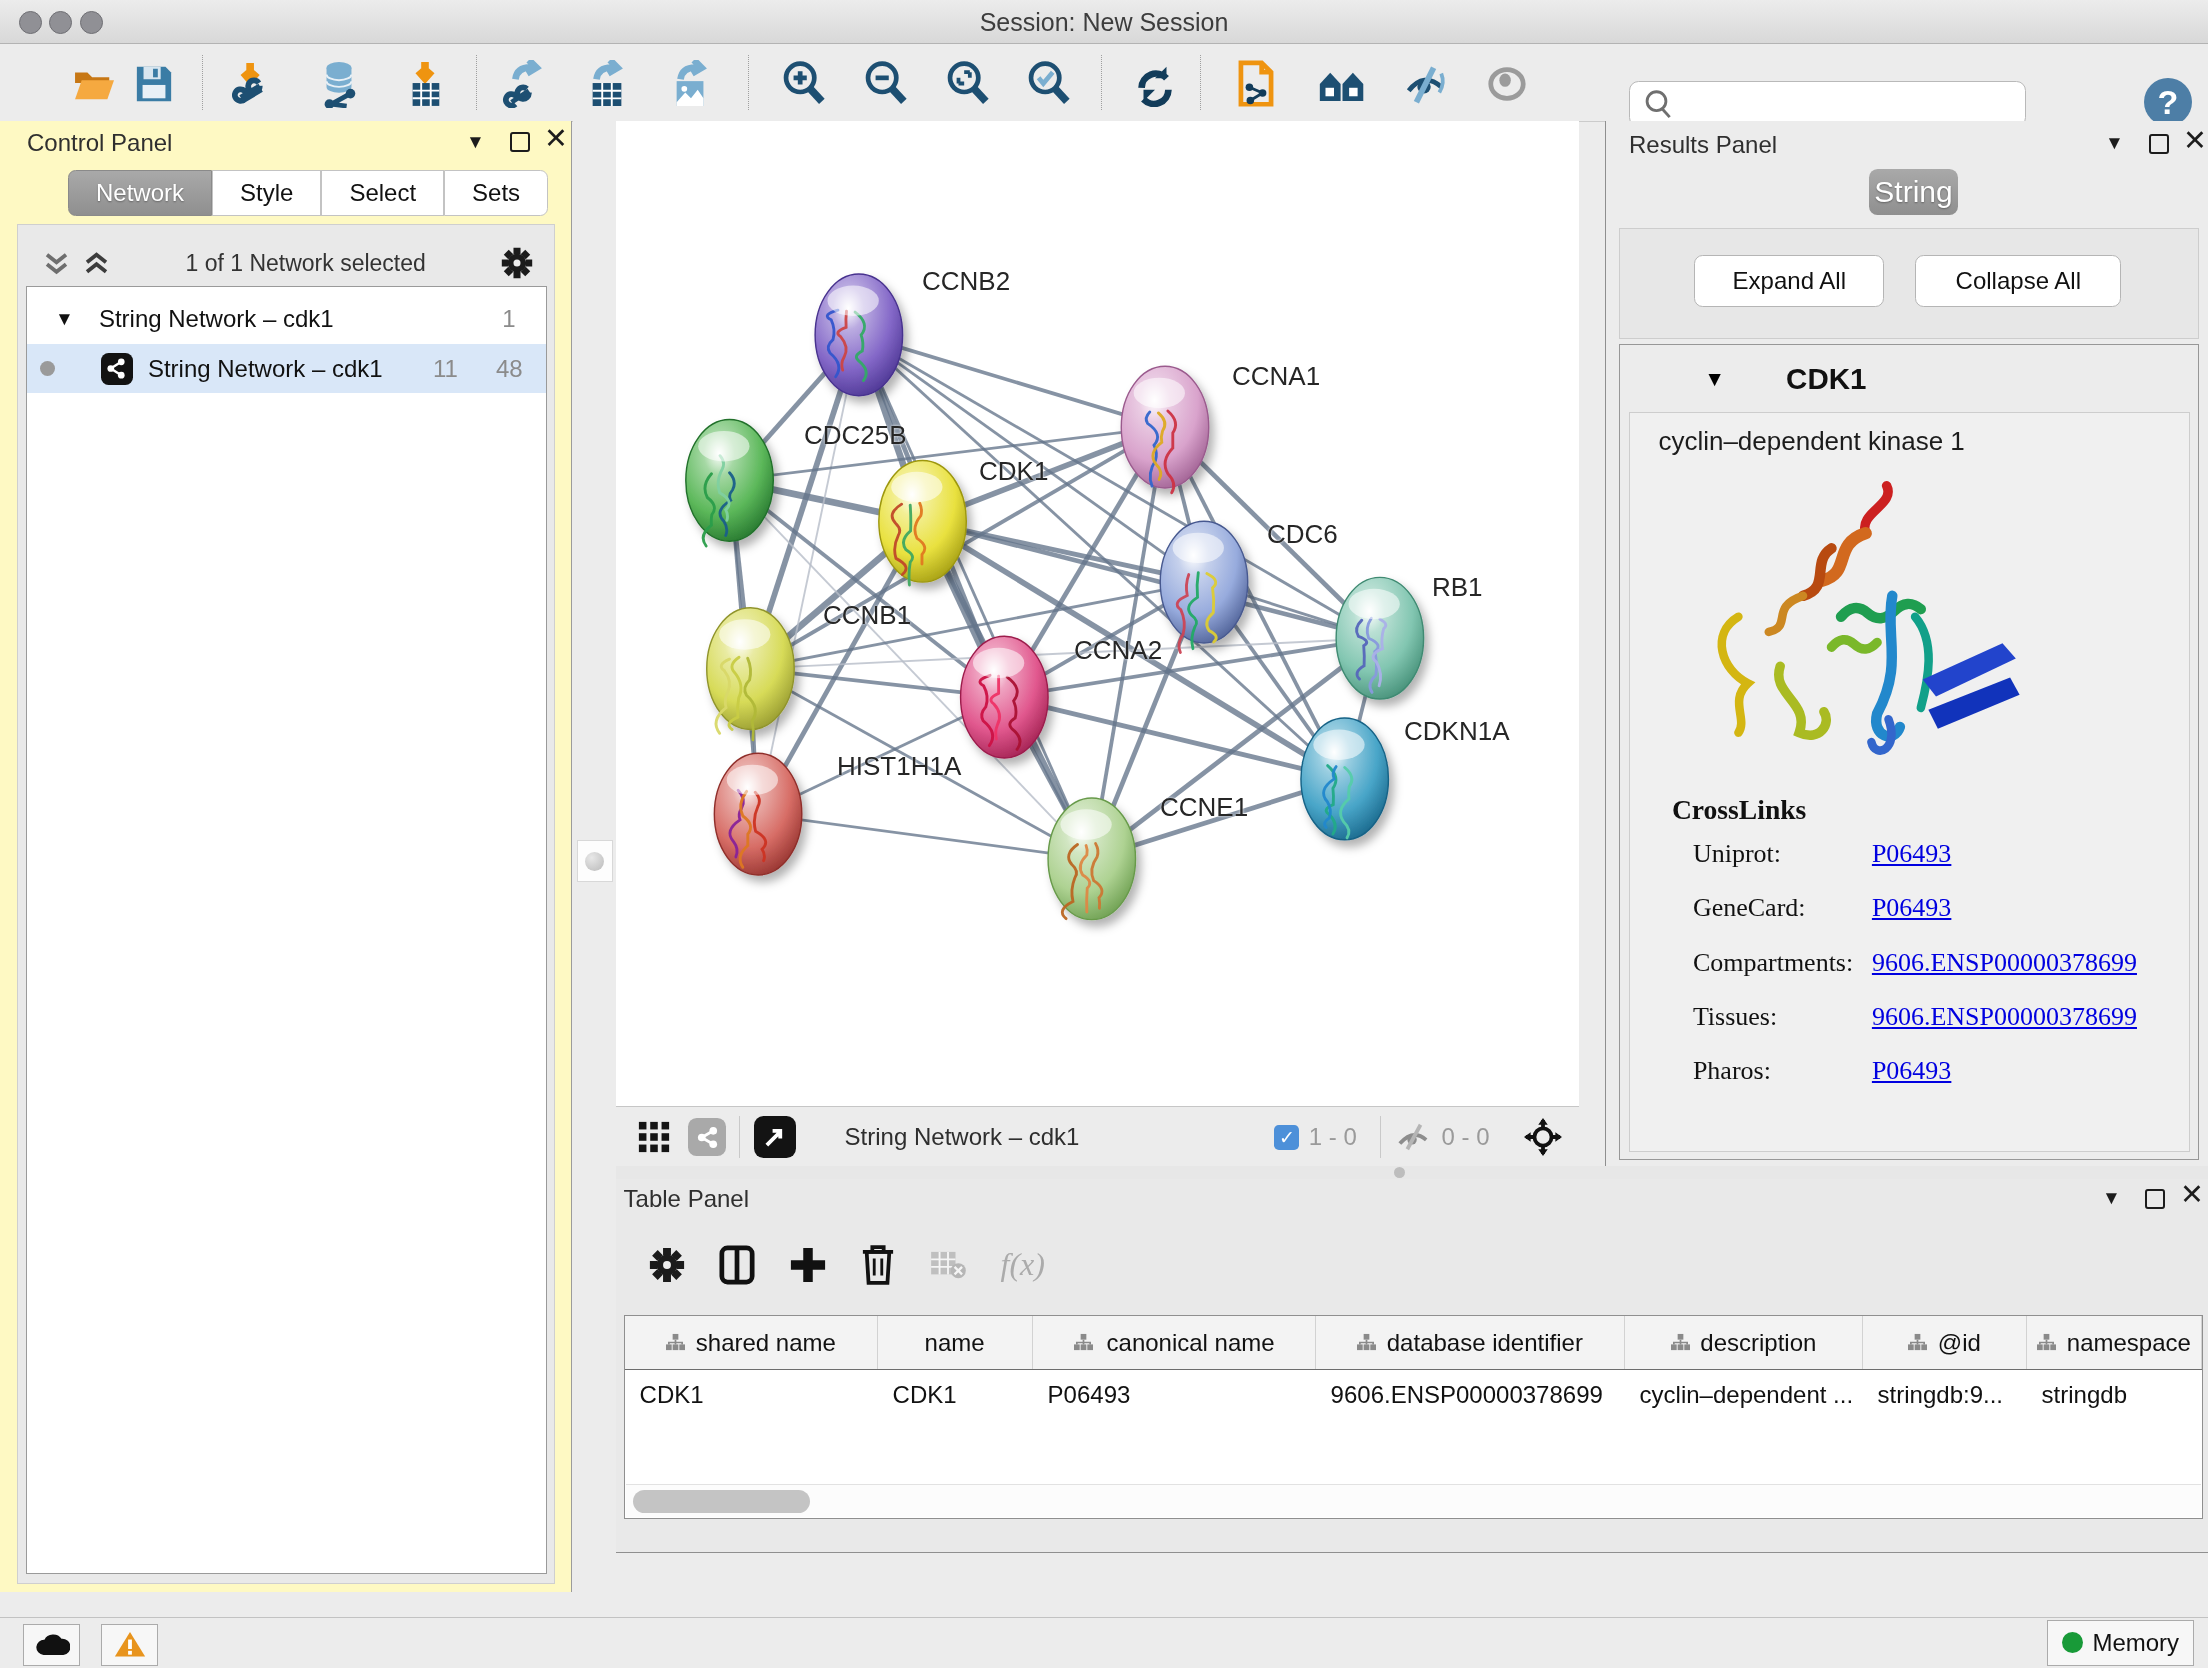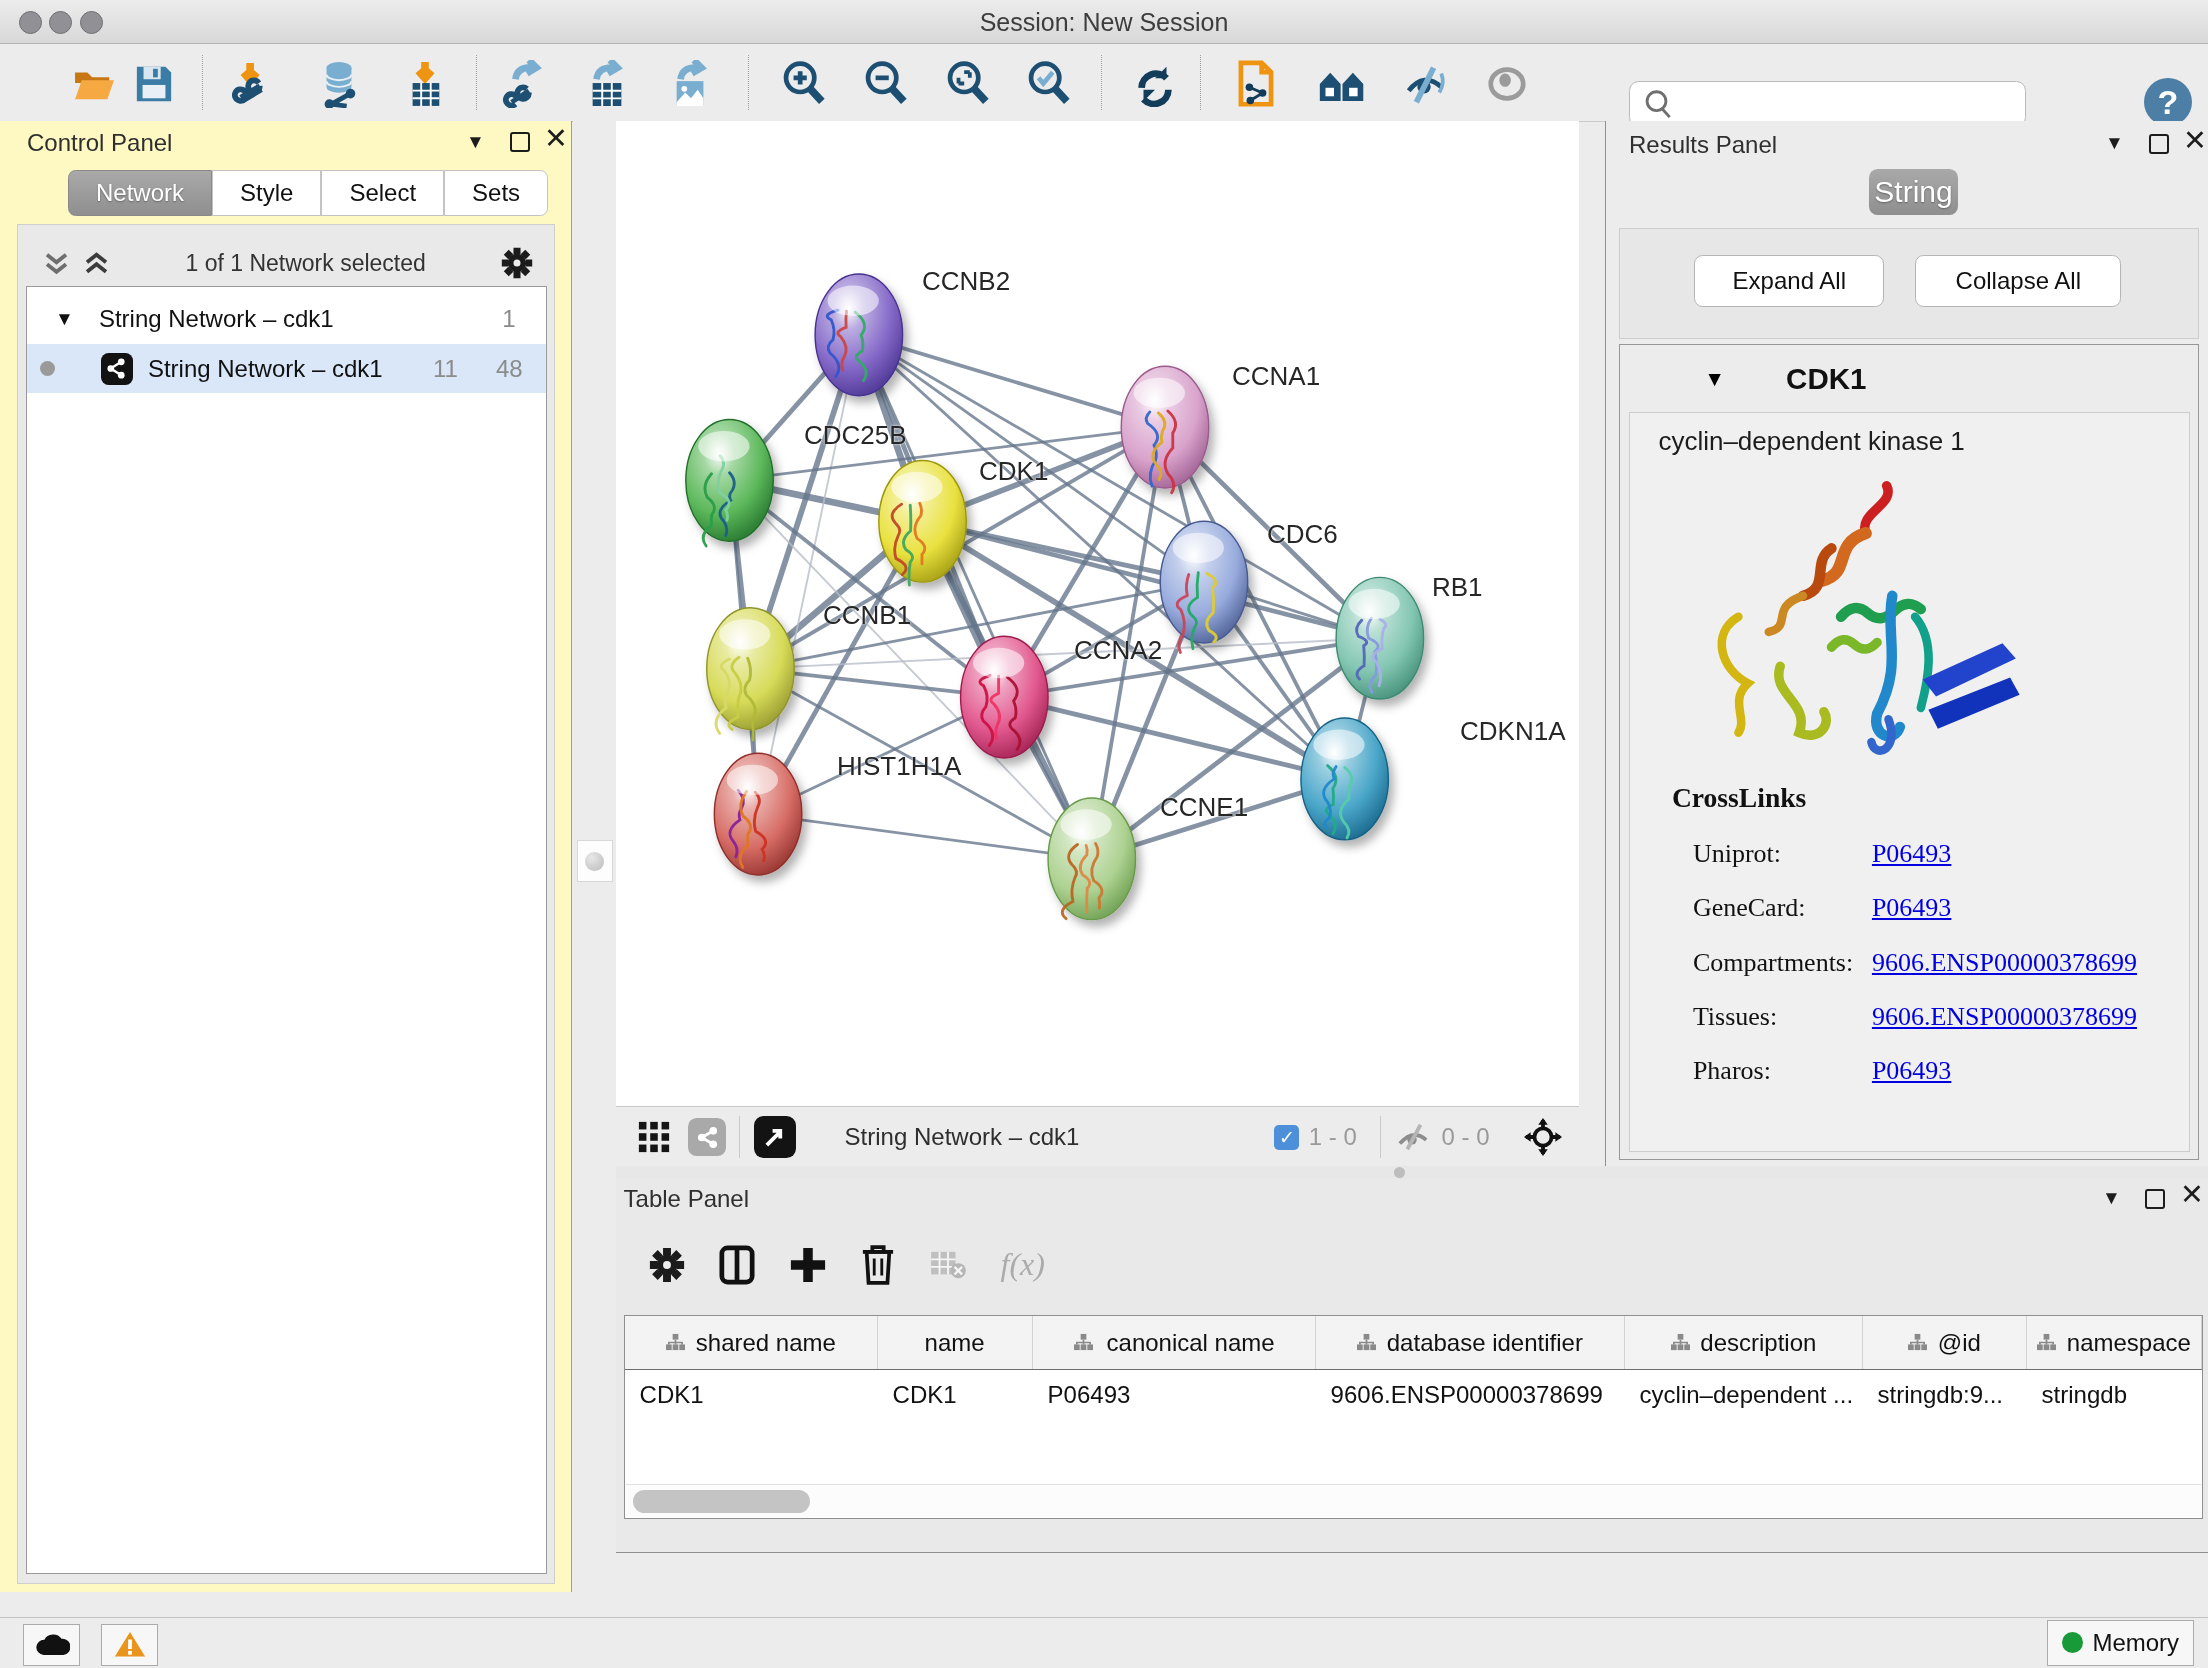--- a/index.html
+++ b/index.html
@@ -88,21 +88,21 @@
       background:#e7e7e7;border:1px solid #cdcdcd;}
   .rp-btn{position:absolute;top:26px;height:50px;background:#fff;border:1px solid #b5b5b5;
       border-radius:8.6px;font-size:24px;color:#111;display:flex;align-items:center;justify-content:center;}
   .rp-section{position:absolute;left:13.3px;top:223px;width:578px;height:814px;
       background:#ececec;border:1px solid #979797;}
   .rp-sec-head{position:absolute;left:0;top:0;width:100%;height:67px;display:flex;align-items:center;}
   .rp-gene{font-size:29.5px;font-weight:bold;color:#111;}
   .rp-inner{position:absolute;left:8.6px;top:67px;width:559px;height:738px;background:#f0f0f0;
       border:1px solid #cdcdcd;}
   .rp-desc{position:absolute;left:28.5px;top:13.3px;font-size:26px;color:#1c1c1c;}
-  .xl-head{position:absolute;left:42px;top:369px;font-family:"Liberation Serif","DejaVu Serif",serif;
+  .xl-head{position:absolute;left:42px;top:381px;font-family:"Liberation Serif","DejaVu Serif",serif;
       font-size:27.6px;font-weight:bold;color:#111;}
   .xl-row{position:absolute;left:63px;width:476px;height:38px;
       font-family:"Liberation Serif","DejaVu Serif",serif;font-size:26px;color:#111;}
   .xl-row a{position:absolute;left:179px;color:#0000e0;text-decoration:underline;white-space:nowrap;}
 
   
   .table-panel{left:616px;top:1179px;width:1592px;height:373px;background:#e9e9e9;
       border-bottom:1.9px solid #8f8f8f;}
   .tp-toolbar{position:absolute;left:9.5px;top:55px;height:61px;display:flex;align-items:center;gap:34px;padding-left:23px;}
   .fx{font-family:"Liberation Serif","DejaVu Serif",serif;font-style:italic;
@@ -562,21 +562,21 @@
       </svg>
     <div id="node-labels">
         <div class="node-label abs" style="left: 306px; top: 145px;">CCNB2</div>
         <div class="node-label abs" style="left: 616px; top: 240px;">CCNA1</div>
         <div class="node-label abs" style="left: 188px; top: 299px;">CDC25B</div>
         <div class="node-label abs" style="left: 363px; top: 335px;">CDK1</div>
         <div class="node-label abs" style="left: 651px; top: 398px;">CDC6</div>
         <div class="node-label abs" style="left: 816px; top: 451px;">RB1</div>
         <div class="node-label abs" style="left: 207px; top: 479px;">CCNB1</div>
         <div class="node-label abs" style="left: 458px; top: 514px;">CCNA2</div>
-        <div class="node-label abs" style="left: 844px; top: 595px; text-align: center;">CDKN1A</div>
+        <div class="node-label abs" style="left: 788px; top: 595px; text-align: center;">CDKN1A</div>
         <div class="node-label abs" style="left: 221px; top: 630px;">HIST1H1A</div>
         <div class="node-label abs" style="left: 544px; top: 671px;">CCNE1</div>
       </div>
   </div>
 
   <div class="abs canvas-bar">
     <span style="margin-left:21px">
       <svg width="34" height="34" viewBox="0 0 36 36">
           <g fill="#151515">
             <rect x="2" y="2" width="8" height="8"></rect>

